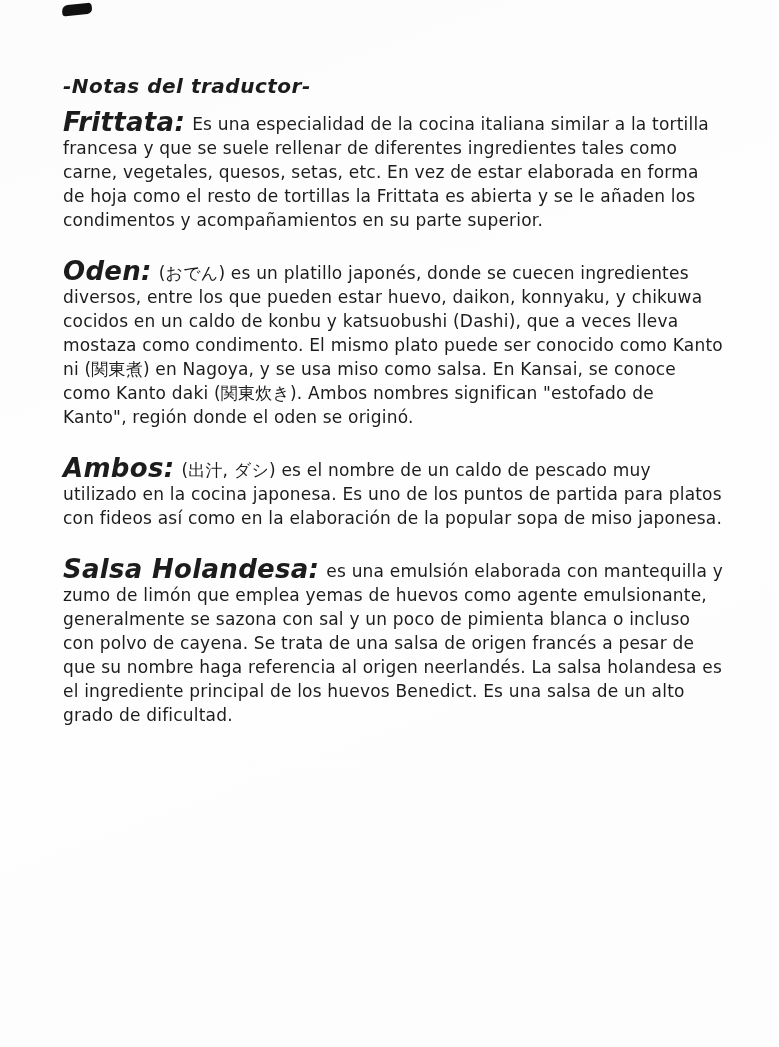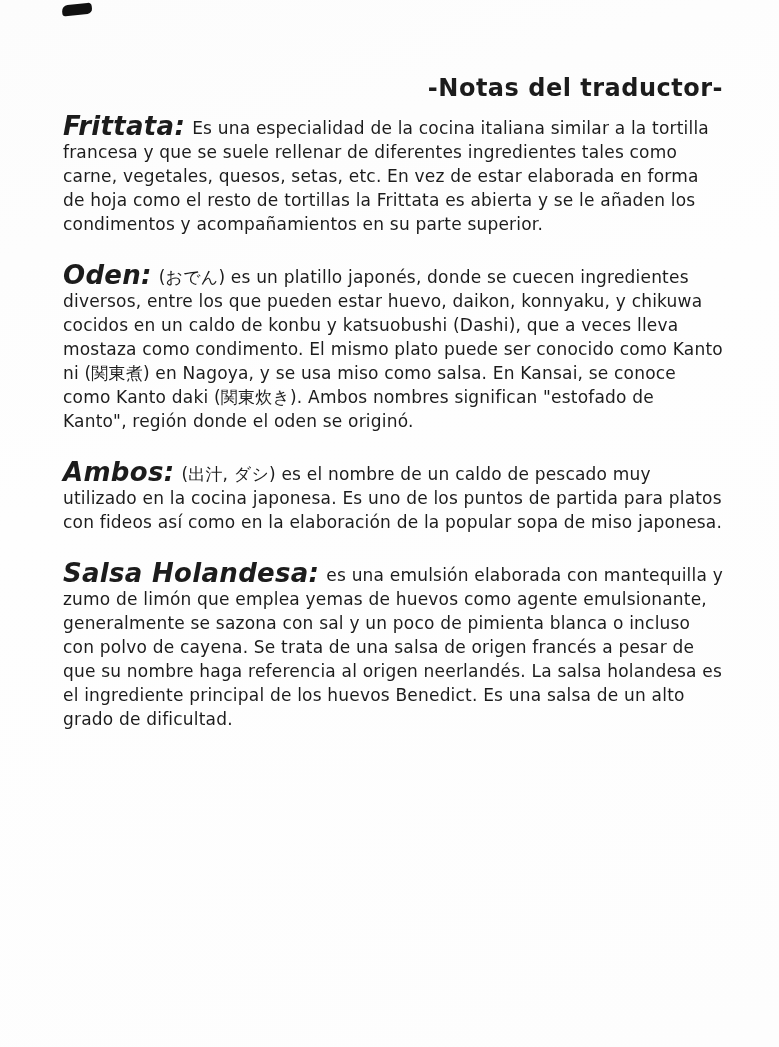--- a/index.html
+++ b/index.html
@@ -27,23 +27,24 @@
     left: 62px;
     top: 4px;
     width: 30px;
     height: 11px;
     background: #111;
     border-radius: 6px 4px 5px 3px;
     transform: rotate(-6deg);
   }
   .title {
     margin: 0 0 12px 0;
-    text-align: right;
-    font-size: 24px;
+    text-align: left;
+    font-size: 20px;
     font-weight: bold;
+    font-style: italic;
     letter-spacing: 0.5px;
   }
   .section {
     margin: 0 0 27px 0;
     font-size: 17px;
     line-height: 24px;
     letter-spacing: 0.2px;
     text-align: left;
   }
   .term {

